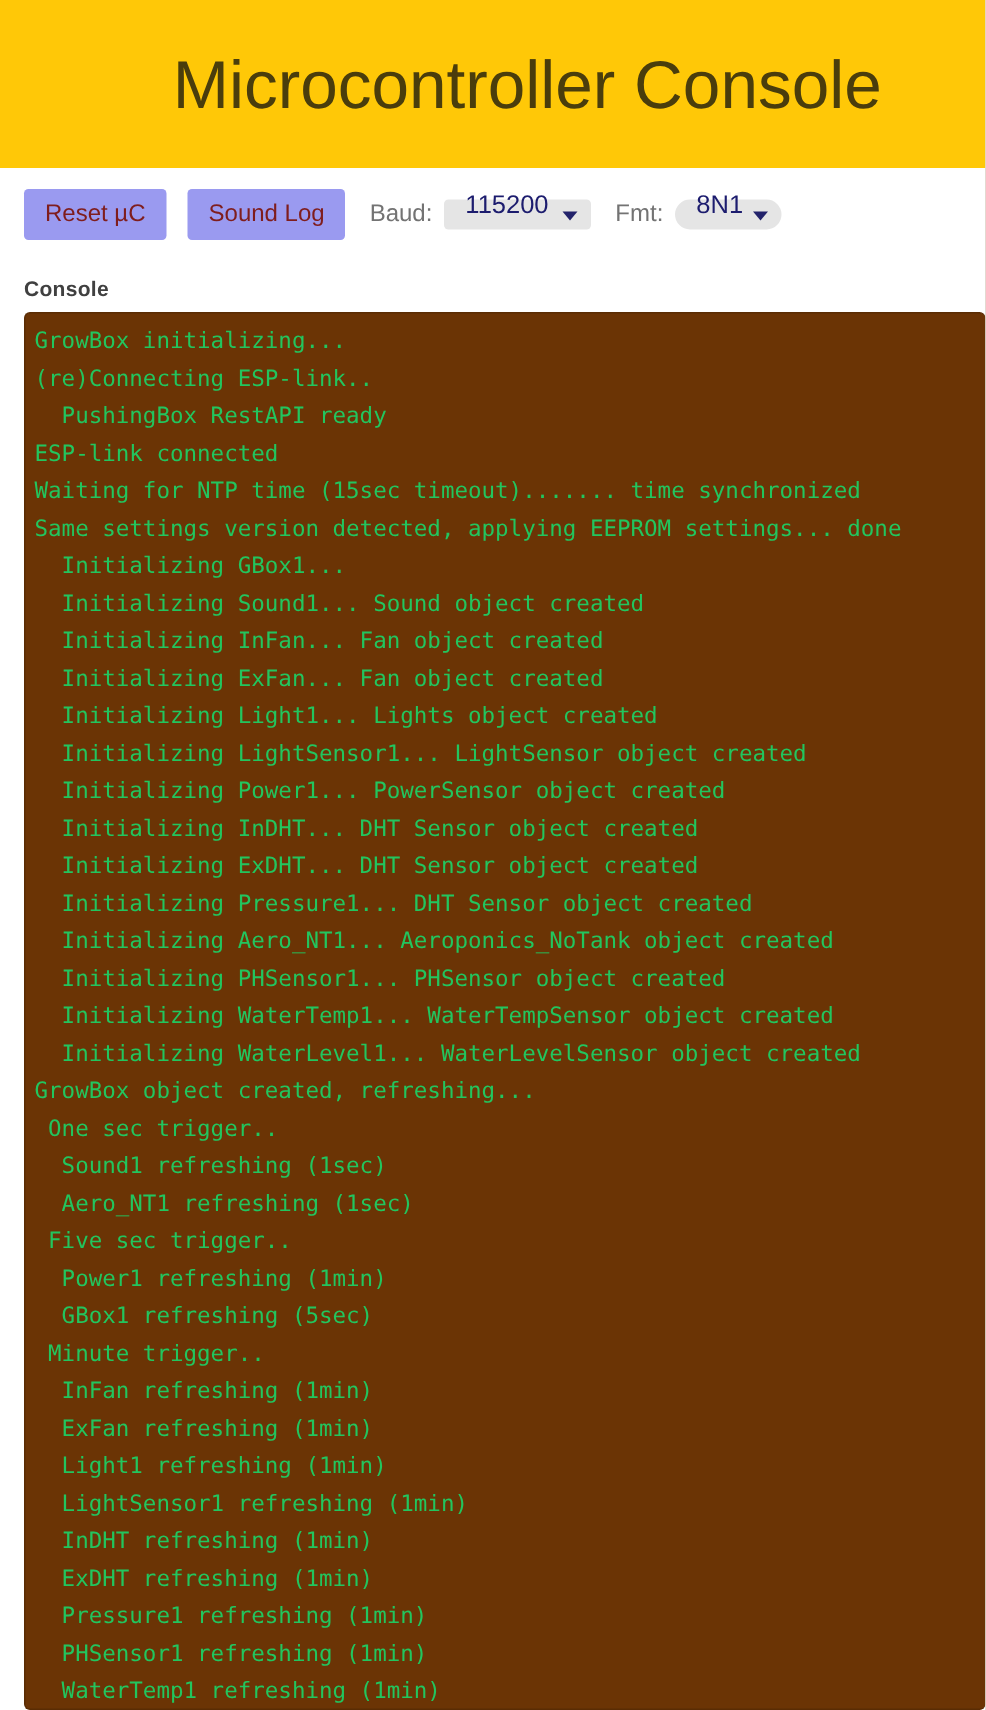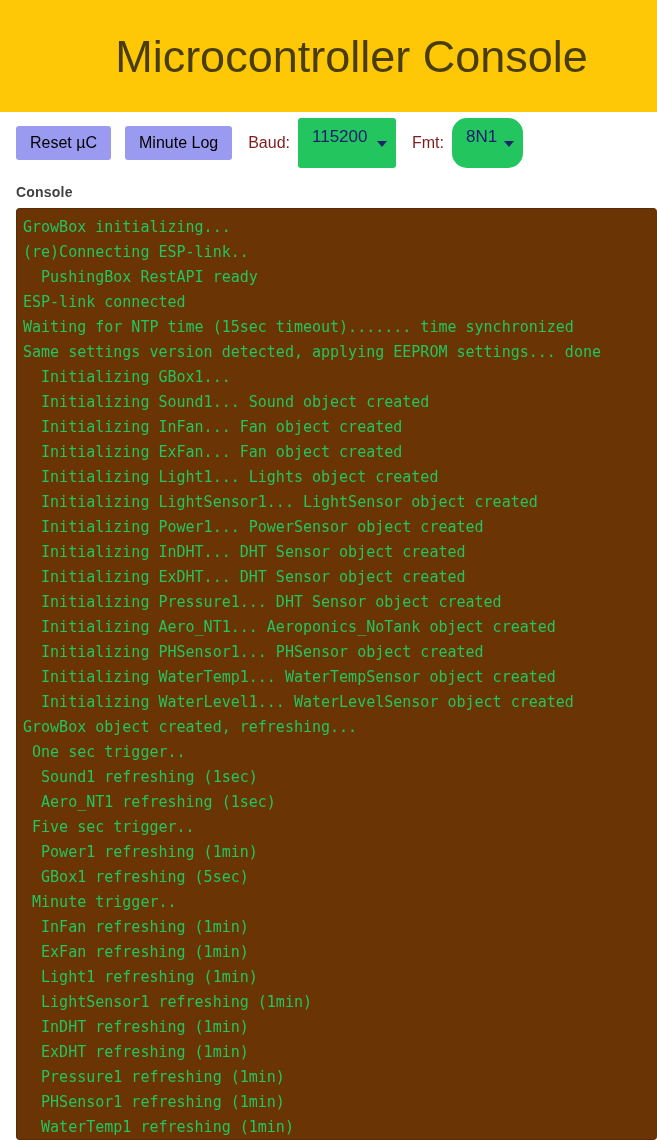--- a/index.html
+++ b/index.html
@@ -57,46 +57,46 @@
     gap: 0px;
   }
 
   .btn {
     display: inline-flex;
     align-items: center;
     justify-content: center;
     height: 34px;
     padding: 0 14px;
     background: #9a9af0;
-    color: #000000;
+    color: #7f1d1d;
     border: none;
     border-radius: 3px;
     font-family: "Liberation Sans", sans-serif;
     font-size: 16px;
     font-weight: 400;
     cursor: pointer;
     white-space: nowrap;
   }
   .btn + .btn { margin-left: 14px; }
 
   .field-label {
     font-family: "Liberation Sans", sans-serif;
     font-size: 16px;
-    color: #7f1d1d;
+    color: #737373;
     margin-left: 16px;
     margin-right: 8px;
     white-space: nowrap;
   }
 
   .select-wrap {
     position: relative;
     display: inline-flex;
     align-items: center;
-    height: 50px;
-    background: #22c55e;
+    height: 20px;
+    background: #e5e5e5;
     border: none;
     border-radius: 3px;
     padding: 0 26px 12px 14px;
     cursor: pointer;
   }
   .select-wrap .select-value {
     font-family: "Liberation Sans", sans-serif;
     font-size: 17px;
     color: #1c1c6e;
     white-space: nowrap;
@@ -162,21 +162,21 @@
 <div id="page">
 
   <div class="app-header">
     <h1 class="app-title">Microcontroller Console</h1>
   </div>
 
   <div class="toolbar">
 
     <button class="btn">Reset µC</button>
 
-    <button class="btn">Minute Log</button>
+    <button class="btn">Sound Log</button>
 
     <span class="field-label">Baud:</span>
 
     <div class="select-wrap baud">
       <span class="select-value">115200</span>
       <span class="caret"></span>
     </div>
 
     <span class="field-label">Fmt:</span>
 

